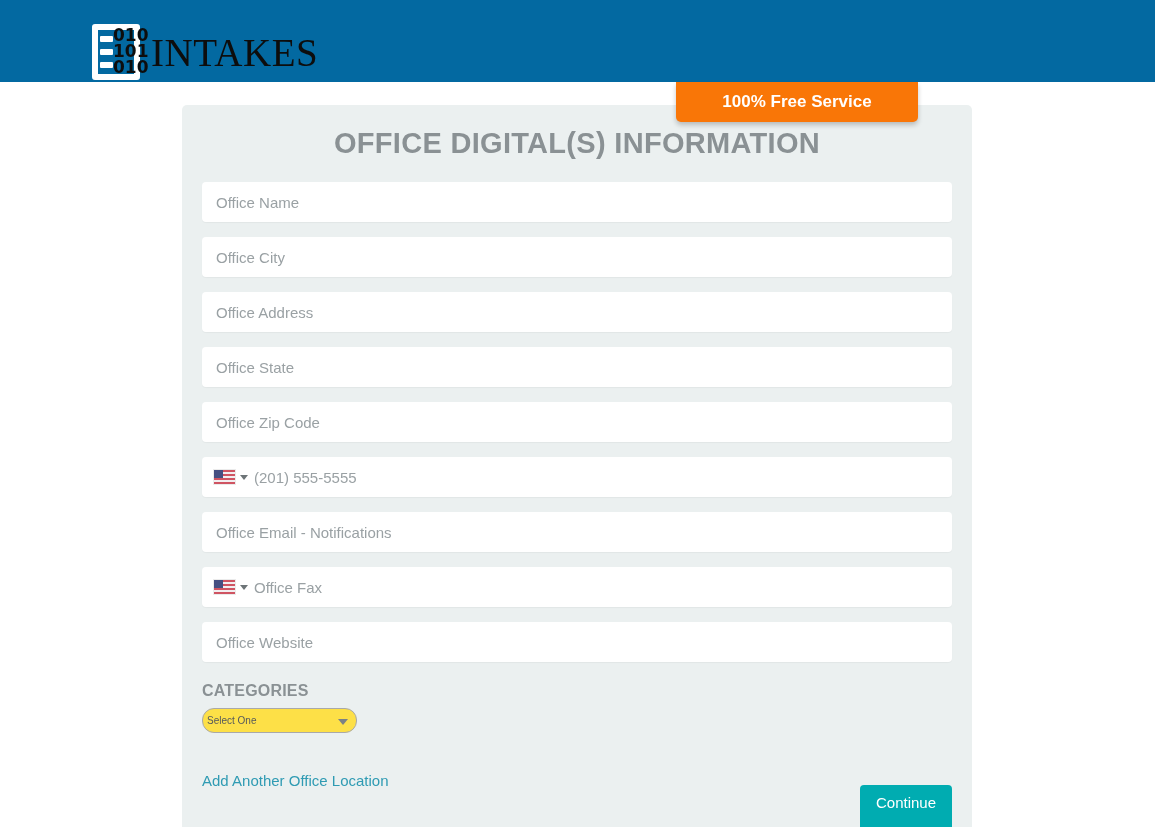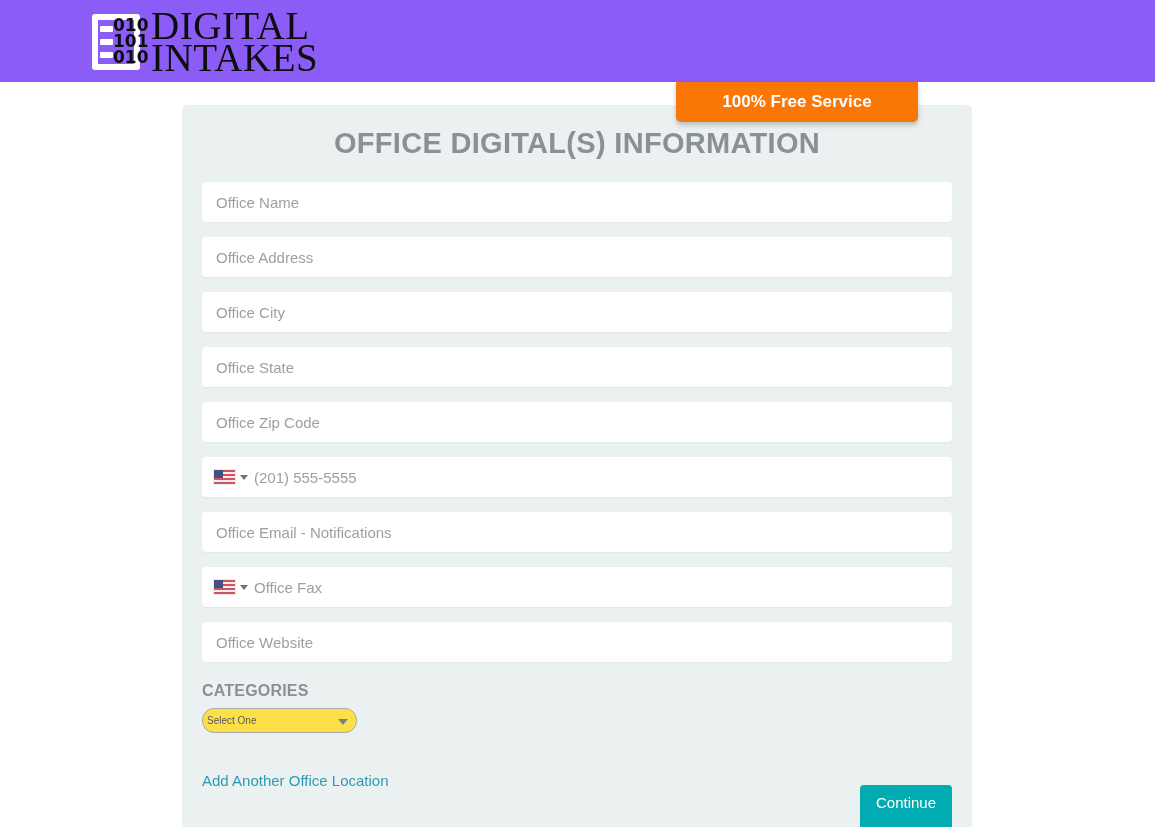--- a/index.html
+++ b/index.html
@@ -12,23 +12,23 @@
     overflow: hidden;
     background: #ffffff;
     font-family: "Liberation Sans", sans-serif;
     -webkit-font-smoothing: antialiased;
   }
 
   
   .site-header {
     position: relative;
     height: 82px;
-    background: #8b5cf6;
-    display: flex;
-    align-items: center;
+    background: #0369a1;
+    display: flex;
+    align-items: flex-end;
     z-index: 5;
   }
   .brand {
     display: flex;
     align-items: center;
     margin-left: 88px;
   }
   .brand-mark {
     position: relative;
     width: 58px;
@@ -292,46 +292,45 @@
       <div class="tab t1"></div>
       <div class="tab t2"></div>
       <div class="tab t3"></div>
       <div class="bits">
         <div>010</div>
         <div>101</div>
         <div>010</div>
       </div>
     </div>
     <div class="brand-word">
-      <span>DIGITAL</span>
       <span>INTAKES</span>
     </div>
   </div>
 
 
   <div class="free-badge">100% Free Service</div>
 </div>
 
 <div class="page-wrap">
   <div class="form-panel">
 
     <h1 class="panel-title">OFFICE DIGITAL(S) INFORMATION</h1>
 
     <div class="fields">
 
       <div class="field-row">
         <input class="field-input" type="text" placeholder="Office Name" style="">
       </div>
 
       <div class="field-row">
+        <input class="field-input" type="text" placeholder="Office City" style="">
+      </div>
+
+      <div class="field-row">
         <input class="field-input" type="text" placeholder="Office Address" style="">
-      </div>
-
-      <div class="field-row">
-        <input class="field-input" type="text" placeholder="Office City" style="">
       </div>
 
       <div class="field-row">
         <input class="field-input" type="text" placeholder="Office State" style="">
       </div>
 
       <div class="field-row">
         <input class="field-input" type="text" placeholder="Office Zip Code" style="">
       </div>
 

